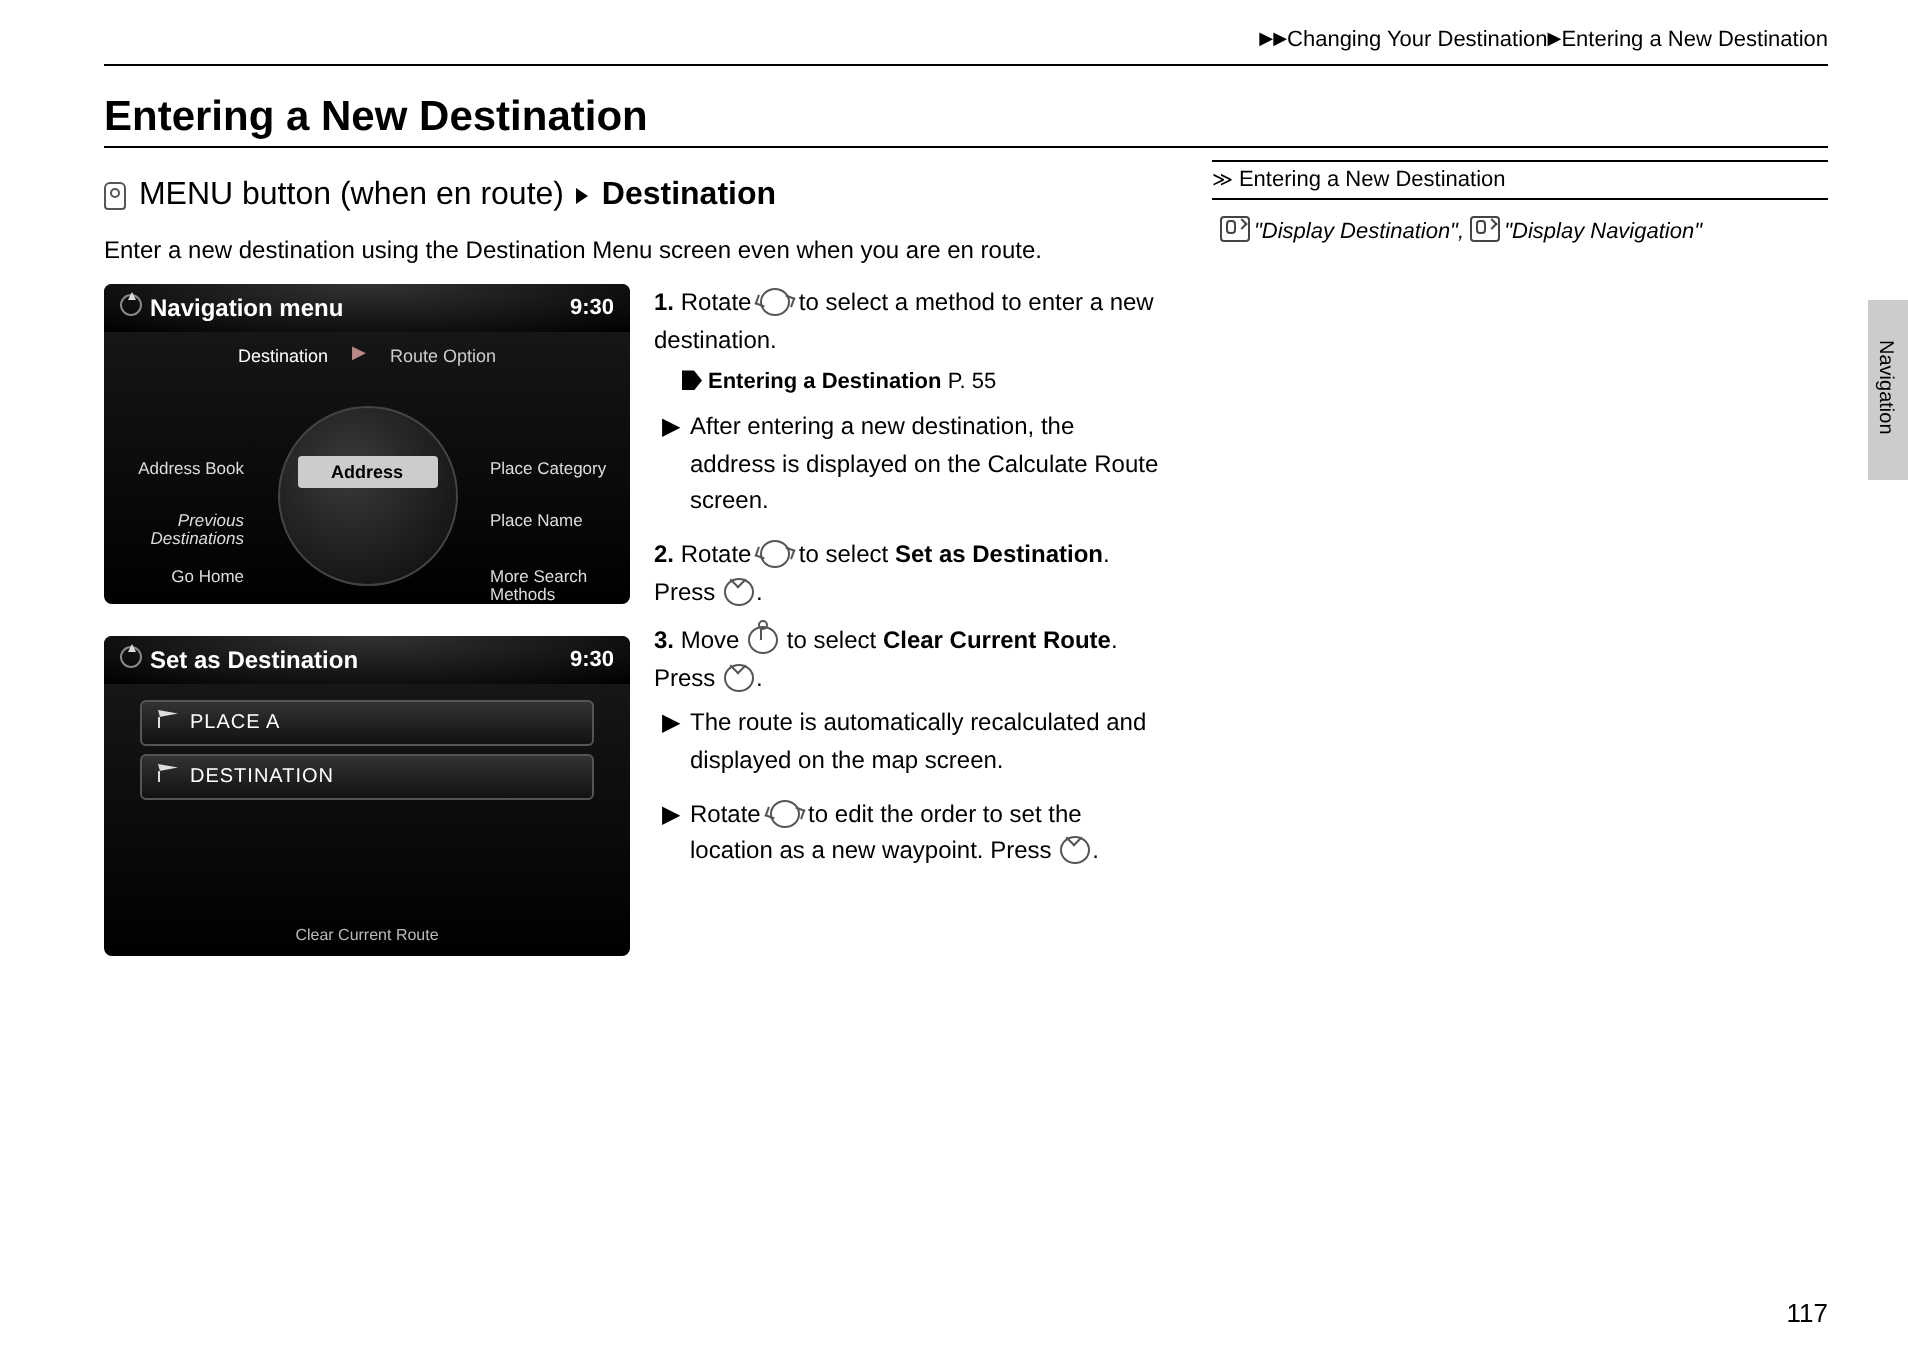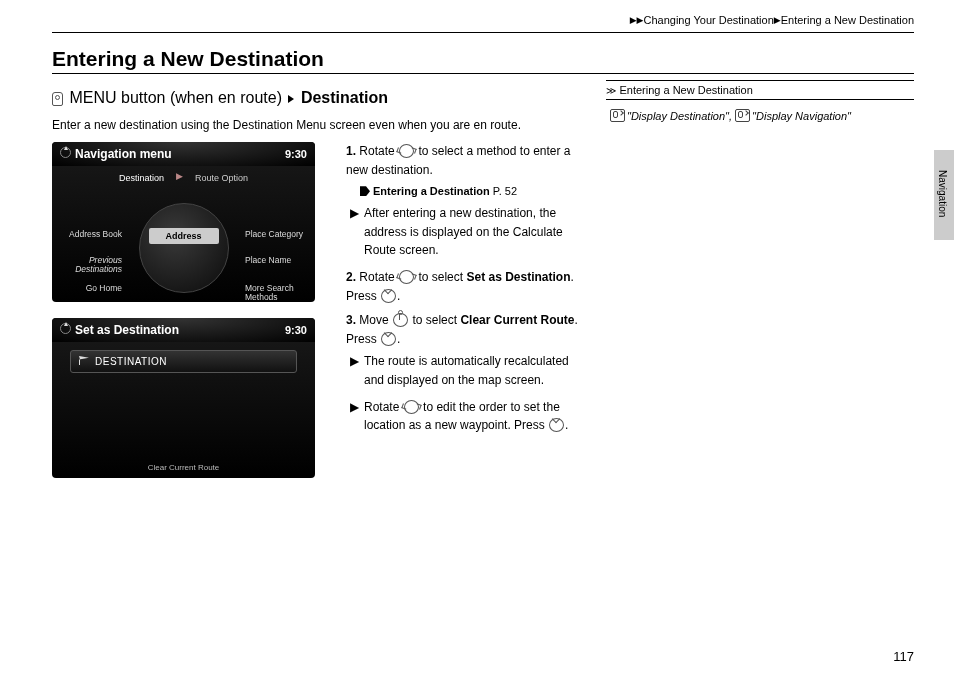--- a/index.html
+++ b/index.html
@@ -54,21 +54,21 @@
 .tri-small {
   display: inline-block;
   width: 0; height: 0;
   border-left: 6px solid #000;
   border-top: 4px solid transparent;
   border-bottom: 4px solid transparent;
   vertical-align: 0;
   margin: 0 2px;
 }
 .intro { font-size: 12px; margin-bottom: 8px; }
-.two-col { display: flex; gap: 31px; }
+.two-col { display: flex; gap: 12px; }
 .screens { width: 263px; }
 .steps { flex: 1; font-size: 12px; line-height: 1.55; }
 .screen {
   width: 263px;
   height: 160px;
   background: linear-gradient(#1a1a1a,#000);
   border-radius: 4px;
   position: relative;
   margin-bottom: 16px;
   color: #e0e0e0;
@@ -246,35 +246,36 @@
               <div class="opt opt-r3">More Search Methods</div>
             </div>
           </div>
 
           <div class="screen">
             <div class="scr-top">
               <div><span class="compass-dot"></span><span class="scr-title">Set as Destination</span></div>
               <div class="scr-time">9:30</div>
             </div>
             <div class="dest-list">
+              <div class="dest-row"><span class="flag"></span><span>PLACE A</span></div>
               <div class="dest-row"><span class="flag"></span><span>DESTINATION</span></div>
             </div>
             <div class="scr-bottom"></div>
             <div class="clear-cur">Clear Current Route</div>
           </div>
         </div>
 
         <div class="steps">
           <div class="step">
             <span class="step-n">1.</span>
             <span>Rotate</span>
             <span class="rot-icon"></span>
             <span>to select a method to enter a new destination.</span>
             <div class="xref-line">
-              <span class="xref-icon"></span><span class="sans-bold">Entering a Destination</span> <span>P. 52</span>
+              <span class="xref-icon"></span><span class="sans-bold">Entering a Destination</span> <span>P. 55</span>
             </div>
             <div class="sub">
               <span class="bullet">▶</span><span>After entering a new destination, the address is displayed on the Calculate Route screen.</span>
             </div>
           </div>
           <div class="step">
             <span class="step-n">2.</span>
             <span>Rotate</span>
             <span class="rot-icon"></span>
             <span>to select</span>

